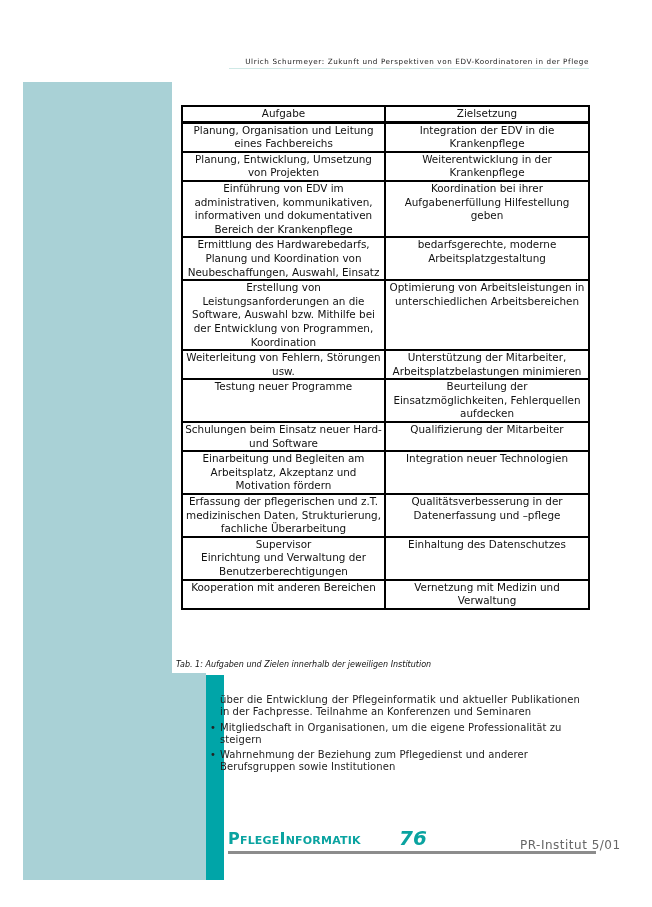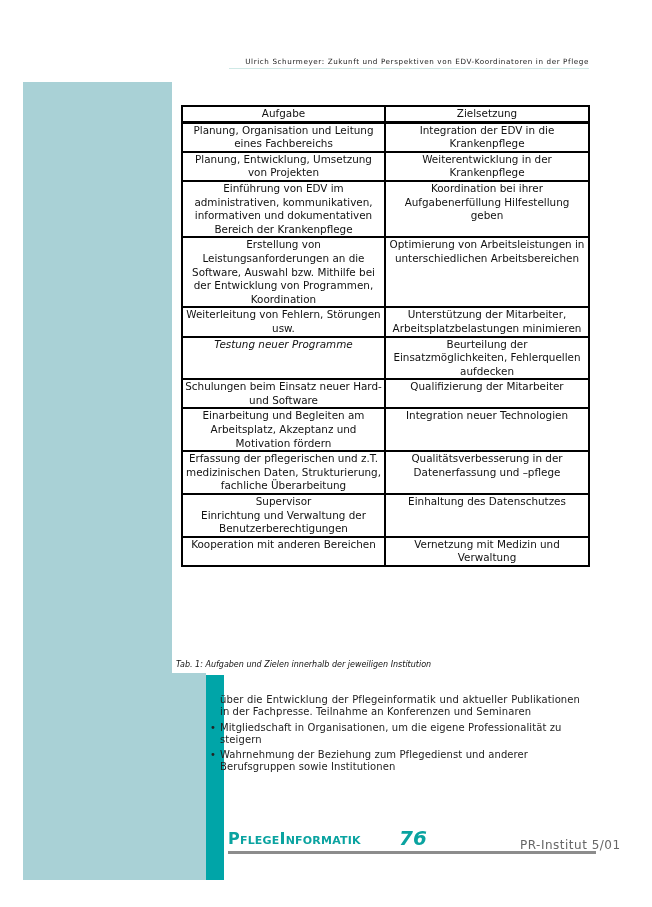--- a/index.html
+++ b/index.html
@@ -99,29 +99,33 @@
       </tr>
       <tr>
         <td style="white-space: pre-line;">Planung, Entwicklung, Umsetzung von Projekten</td>
         <td style="white-space: pre-line;">Weiterentwicklung in der Krankenpflege</td>
       </tr>
       <tr>
         <td style="white-space: pre-line;">Einführung von EDV im administrativen, kommunikativen, informativen und dokumentativen Bereich der Krankenpflege</td>
         <td style="white-space: pre-line;">Koordination bei ihrer Aufgabenerfüllung Hilfestellung geben</td>
       </tr>
       <tr>
+        <td style="white-space: pre-line;">Ermittlung des Hardwarebedarfs, Planung und Koordination von Neubeschaffungen, Auswahl, Einsatz</td>
+        <td style="white-space: pre-line;">bedarfsgerechte, moderne Arbeitsplatzgestaltung</td>
+      </tr>
+      <tr>
         <td style="white-space: pre-line;">Erstellung von Leistungsanforderungen an die Software, Auswahl bzw. Mithilfe bei der Entwicklung von Programmen, Koordination</td>
         <td style="white-space: pre-line;">Optimierung von Arbeitsleistungen in unterschiedlichen Arbeitsbereichen</td>
       </tr>
       <tr>
         <td style="white-space: pre-line;">Weiterleitung von Fehlern, Störungen usw.</td>
         <td style="white-space: pre-line;">Unterstützung der Mitarbeiter, Arbeitsplatzbelastungen minimieren</td>
       </tr>
       <tr>
-        <td style="white-space: pre-line; font-style: italic;">Testung neuer Programme</td>
+        <td style="white-space: pre-line;">Testung neuer Programme</td>
         <td style="white-space: pre-line;">Beurteilung der Einsatzmöglichkeiten, Fehlerquellen aufdecken</td>
       </tr>
       <tr>
         <td style="white-space: pre-line;">Schulungen beim Einsatz neuer Hard- und Software</td>
         <td style="white-space: pre-line;">Qualifizierung der Mitarbeiter</td>
       </tr>
       <tr>
         <td style="white-space: pre-line;">Einarbeitung und Begleiten am Arbeitsplatz, Akzeptanz und Motivation fördern</td>
         <td style="white-space: pre-line;">Integration neuer Technologien</td>
       </tr>

